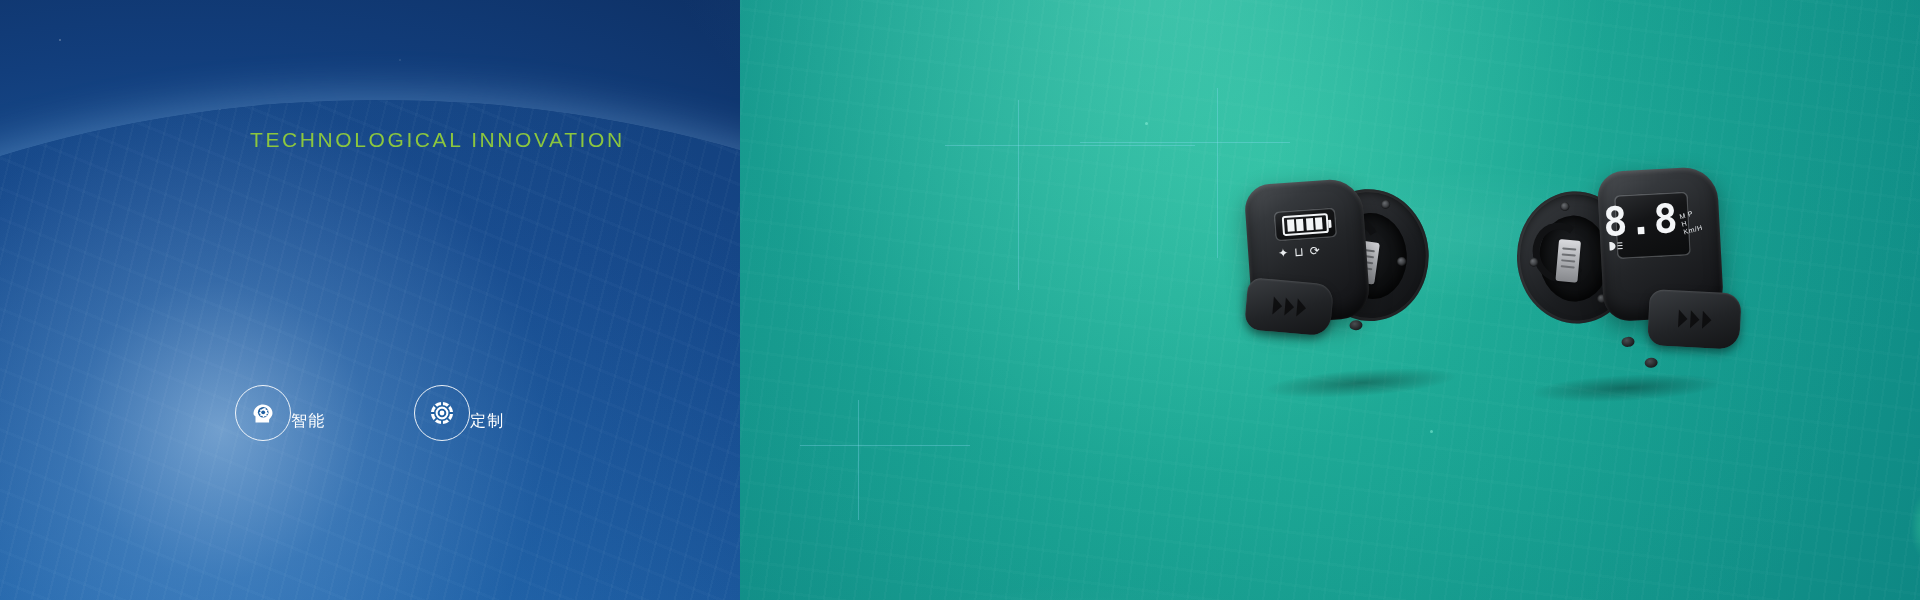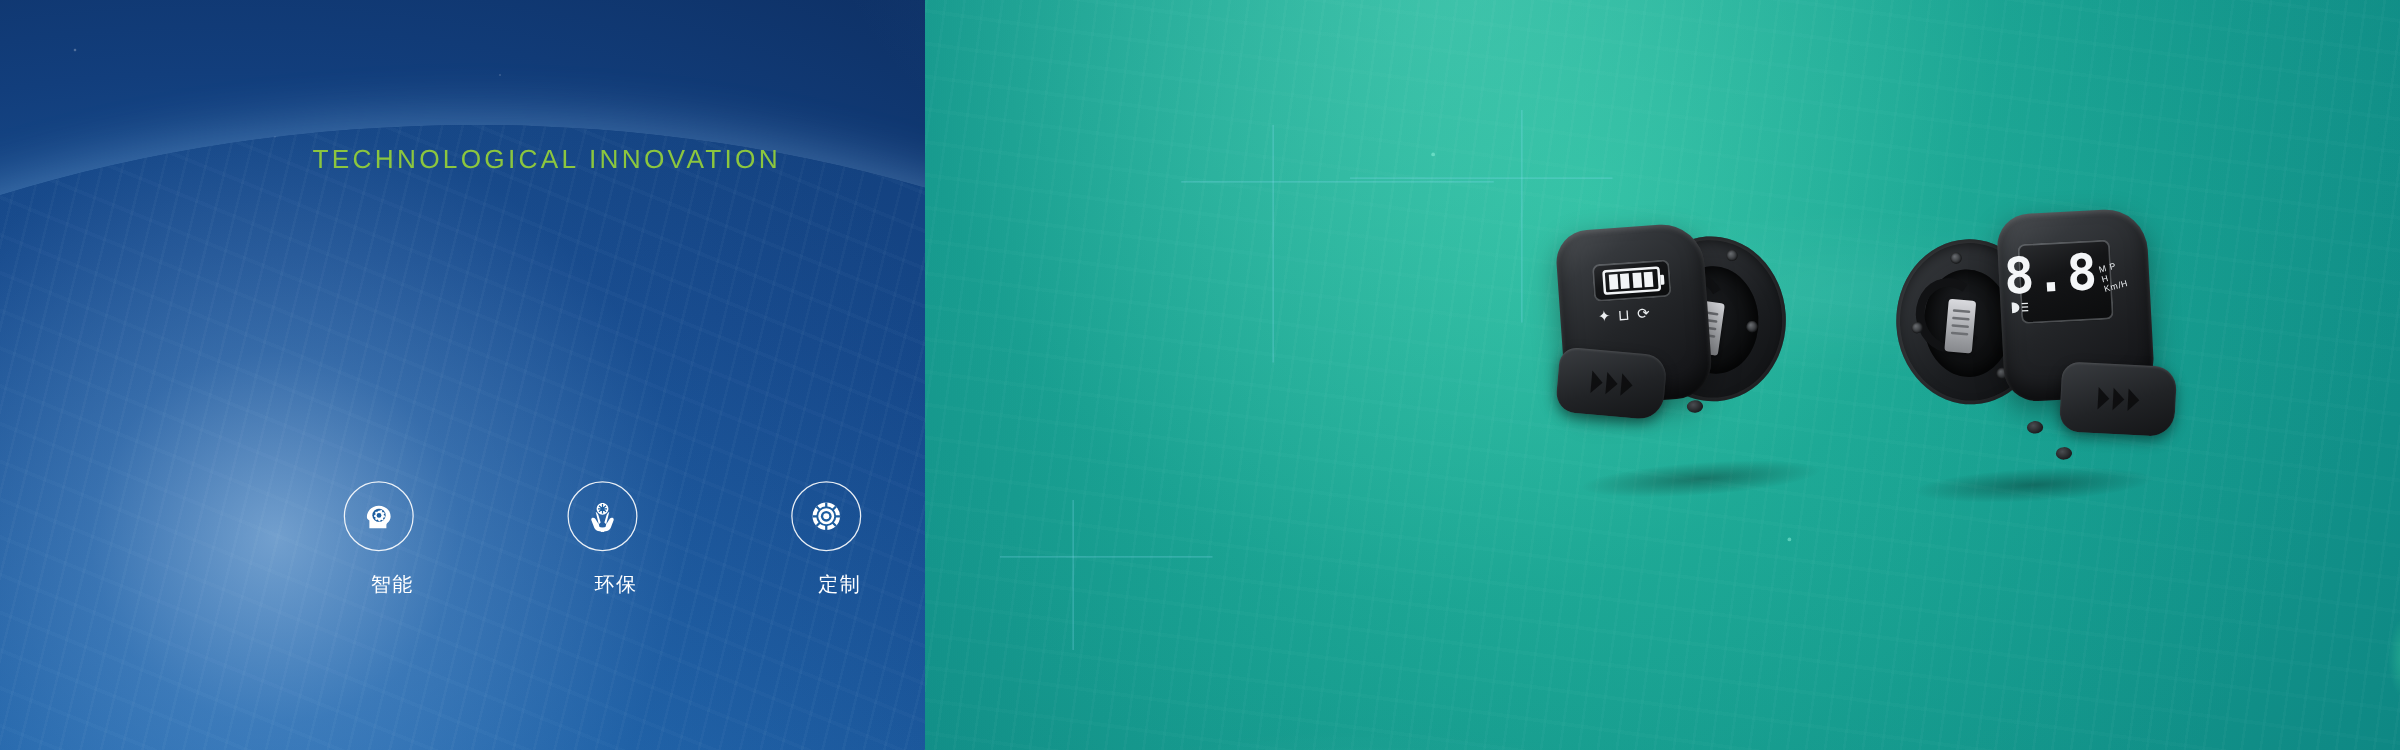--- a/index.html
+++ b/index.html
@@ -92,21 +92,21 @@
   
   .hud { position:absolute; inset:0; pointer-events:none; }
   .hud .h { position:absolute; height:1px; background:rgba(150,225,255,.30); }
   .hud .v { position:absolute; width:1px; background:rgba(150,225,255,.30); }
   .hud .dot { position:absolute; width:3px; height:3px; border-radius:50%; background:rgba(160,255,230,.45); }
 
   
   .content { position:absolute; left:250px; top:0; width:760px; height:600px; }
 
   .eyebrow {
-    position:absolute; top:116px; left:0;
+    position:absolute; top:128px; left:0;
     font-size:21px; letter-spacing:2.6px; font-weight:400;
     color:#8cc63e; white-space:nowrap;
   }
   .headline {
     position:absolute; top:158px; left:-5px;
     font-size:62px; font-weight:700; color:#ffffff; letter-spacing:2px;
     white-space:nowrap;
     text-shadow:0 2px 14px rgba(0,30,70,.55);
   }
   .subbar {
@@ -115,21 +115,21 @@
     padding:9px 18px 10px 18px;
     display:inline-block;
     border-radius:1px;
   }
   .subbar span {
     font-size:20px; color:#ffffff; letter-spacing:.6px; white-space:nowrap;
   }
 
   
   .features { position:absolute; top:385px; left:-15px; display:flex; gap:83px; }
-  .feature { width:96px; display:flex; flex-direction:column; align-items:flex-end; }
+  .feature { width:96px; display:flex; flex-direction:row; align-items:center; }
   .f-circle {
     width:56px; height:56px; border-radius:50%;
     border:1.6px solid rgba(255,255,255,.9);
     display:flex; align-items:center; justify-content:center;
   }
   .f-circle svg { display:block; }
   .f-label { margin-top:17px; font-size:16px; color:#ffffff; letter-spacing:1.2px; }
 
   
   .products { position:absolute; right:130px; top:150px; width:540px; height:290px; }
@@ -242,37 +242,20 @@
               <path d="M7.5 24.5v-6.2c-1.2-.4-2-1.4-2-2.7 0-5 4.2-9.1 9.6-9.1 5.1 0 9.4 3.7 9.4 8.6 0 2.1-.9 3.6-2.4 5.1-.7.7-1 1.2-1 2.1v2.2z" fill="#ffffff"></path>
               <circle cx="15.2" cy="14.2" r="5.3" fill="#1d5ea0"></circle>
               <path d="M15.2 10.3l.9.2.5-.8 1.3.7-.3.9.7.6.9-.4.6 1.3-.8.5.1.9.9.3-.2 1.4-1 .1-.4.8.6.8-1.1.9-.8-.6-.8.3-.1 1-1.4-.1-.2-1-.8-.4-.8.6-1-1 .5-.8-.3-.8-1-.2.2-1.4.9-.2.3-.9-.7-.6.8-1.2.9.4.7-.5z" fill="#ffffff"></path>
               <circle cx="15.2" cy="14.3" r="1.9" fill="#1d5ea0"></circle>
             </svg>
           </span>
         </div>
         <div class="f-label">智能</div>
       </div>
 
-      <div class="feature">
-        <div class="f-circle">
-          <span>
-            <svg width="30" height="30" viewBox="0 0 30 30">
-              <g fill="#ffffff">
-                <path d="M15 4.3c2.6 0 4.7 2.1 4.7 4.7S17.6 13.7 15 13.7s-4.7-2.1-4.7-4.7S12.4 4.3 15 4.3z"></path>
-              </g>
-              <g stroke="#1d5ea0" stroke-width="1" fill="none">
-                <path d="M15 5.2v7.6M12.2 6.6l5.6 4.8M17.8 6.6l-5.6 4.8M11.4 9h7.2"></path>
-              </g>
-              <path d="M9.6 11.6c1.1.5 1.9 1.6 2.3 2.9l1.6 5.4-1.5 1.4-2.8-4.2c-.5-.8-1.3-1.1-2.1-.9-.9.2-1.3 1.1-1 2l2.3 6c.5 1.3 1.6 2.2 3 2.5l4.9.9v-3.1l-3.7-.9" fill="#ffffff"></path>
-              <path d="M20.4 11.6c-1.1.5-1.9 1.6-2.3 2.9l-1.6 5.4 1.5 1.4 2.8-4.2c.5-.8 1.3-1.1 2.1-.9.9.2 1.3 1.1 1 2l-2.3 6c-.5 1.3-1.6 2.2-3 2.5l-4.9.9v-3.1l3.7-.9" fill="#ffffff"></path>
-            </svg>
-          </span>
-        </div>
-        <div class="f-label">环保</div>
-      </div>
 
       <div class="feature">
         <div class="f-circle">
           <span>
             <svg width="30" height="30" viewBox="0 0 30 30">
               <circle cx="15" cy="15" r="11" fill="#ffffff"></circle>
               <g stroke="#1d5ea0" stroke-width="1.8" fill="none">
                 <path d="M15 4v22M4 15h22M7.2 7.2l15.6 15.6M22.8 7.2L7.2 22.8"></path>
               </g>
               <circle cx="15" cy="15" r="7.2" fill="#ffffff"></circle>

